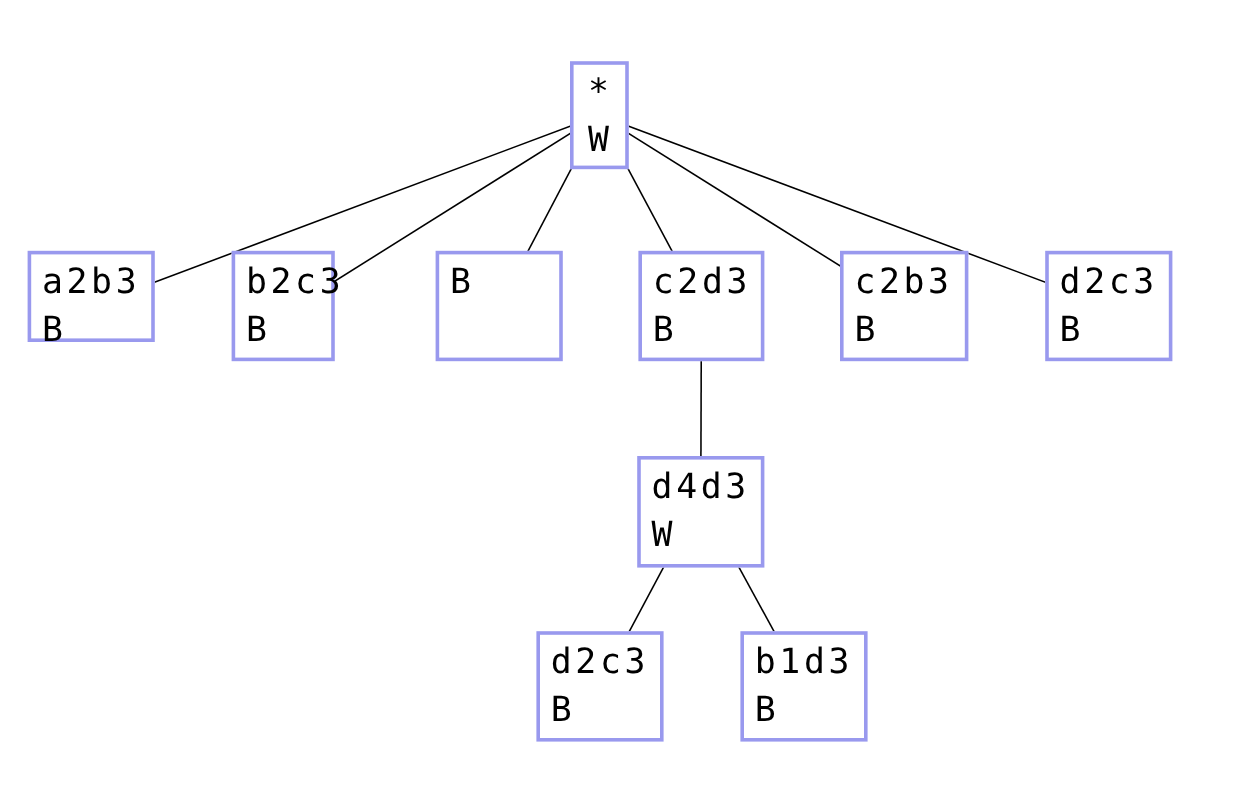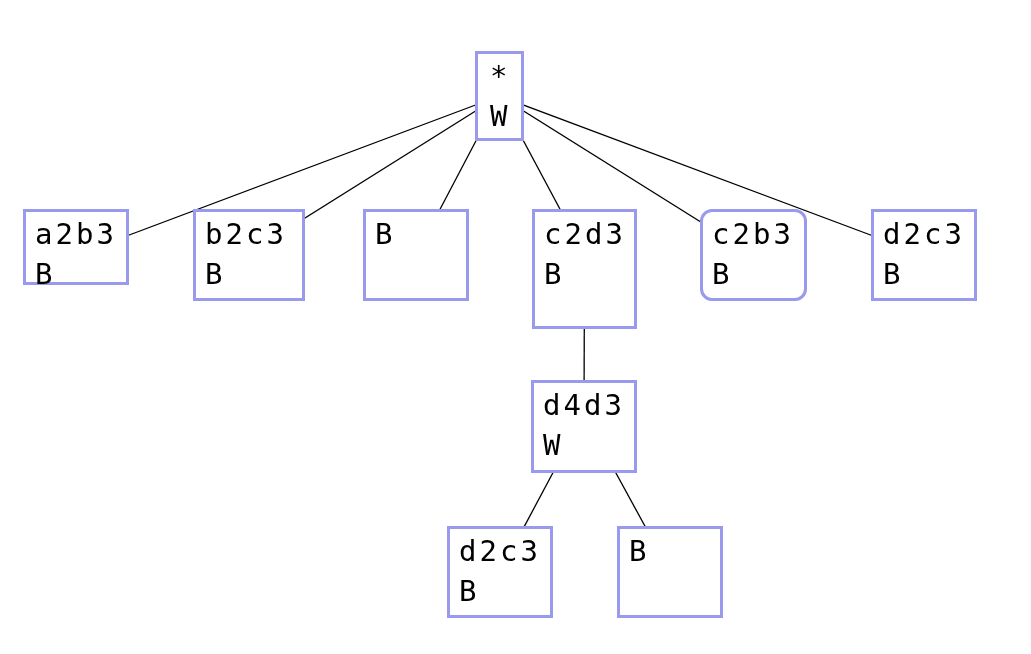--- a/index.html
+++ b/index.html
@@ -60,51 +60,52 @@
   <div class="node" style="left:475px; top:51px; width:49px; height:90px; padding-left:12px;">
     <div class="move">*</div>
     <div class="player">W</div>
   </div>
 
   <div class="node" style="left:23px; top:209px; width:106px; height:76px;">
     <div class="move">a2b3</div>
     <div class="player">B</div>
   </div>
 
-  <div class="node" style="left:193px; top:209px; width:112px; height:92px;">
+  <div class="node" style="left:193px; top:209px; width:86px; height:92px;">
     <div class="move">b2c3</div>
     <div class="player">B</div>
   </div>
 
   <div class="node" style="left:363px; top:209px; width:106px; height:92px;">
     <div class="player">B</div>
   </div>
 
-  <div class="node" style="left:532px; top:209px; width:105px; height:120px;">
+  <div class="node" style="left:532px; top:209px; width:105px; height:92px;">
     <div class="move">c2d3</div>
     <div class="player">B</div>
   </div>
 
-  <div class="node" style="left:700px; top:209px; width:107px; height:92px;border-radius:12px;">
+  <div class="node" style="left:700px; top:209px; width:107px; height:92px;">
     <div class="move">c2b3</div>
     <div class="player">B</div>
   </div>
 
   <div class="node" style="left:871px; top:209px; width:106px; height:92px;">
     <div class="move">d2c3</div>
     <div class="player">B</div>
   </div>
 
   <div class="node" style="left:531px; top:380px; width:106px; height:93px;">
     <div class="move">d4d3</div>
     <div class="player">W</div>
   </div>
 
   <div class="node" style="left:447px; top:526px; width:106px; height:92px;">
     <div class="move">d2c3</div>
     <div class="player">B</div>
   </div>
 
   <div class="node" style="left:617px; top:526px; width:106px; height:92px;">
+    <div class="move">b1d3</div>
     <div class="player">B</div>
   </div>
 
 </div>
 
 </body></html>

